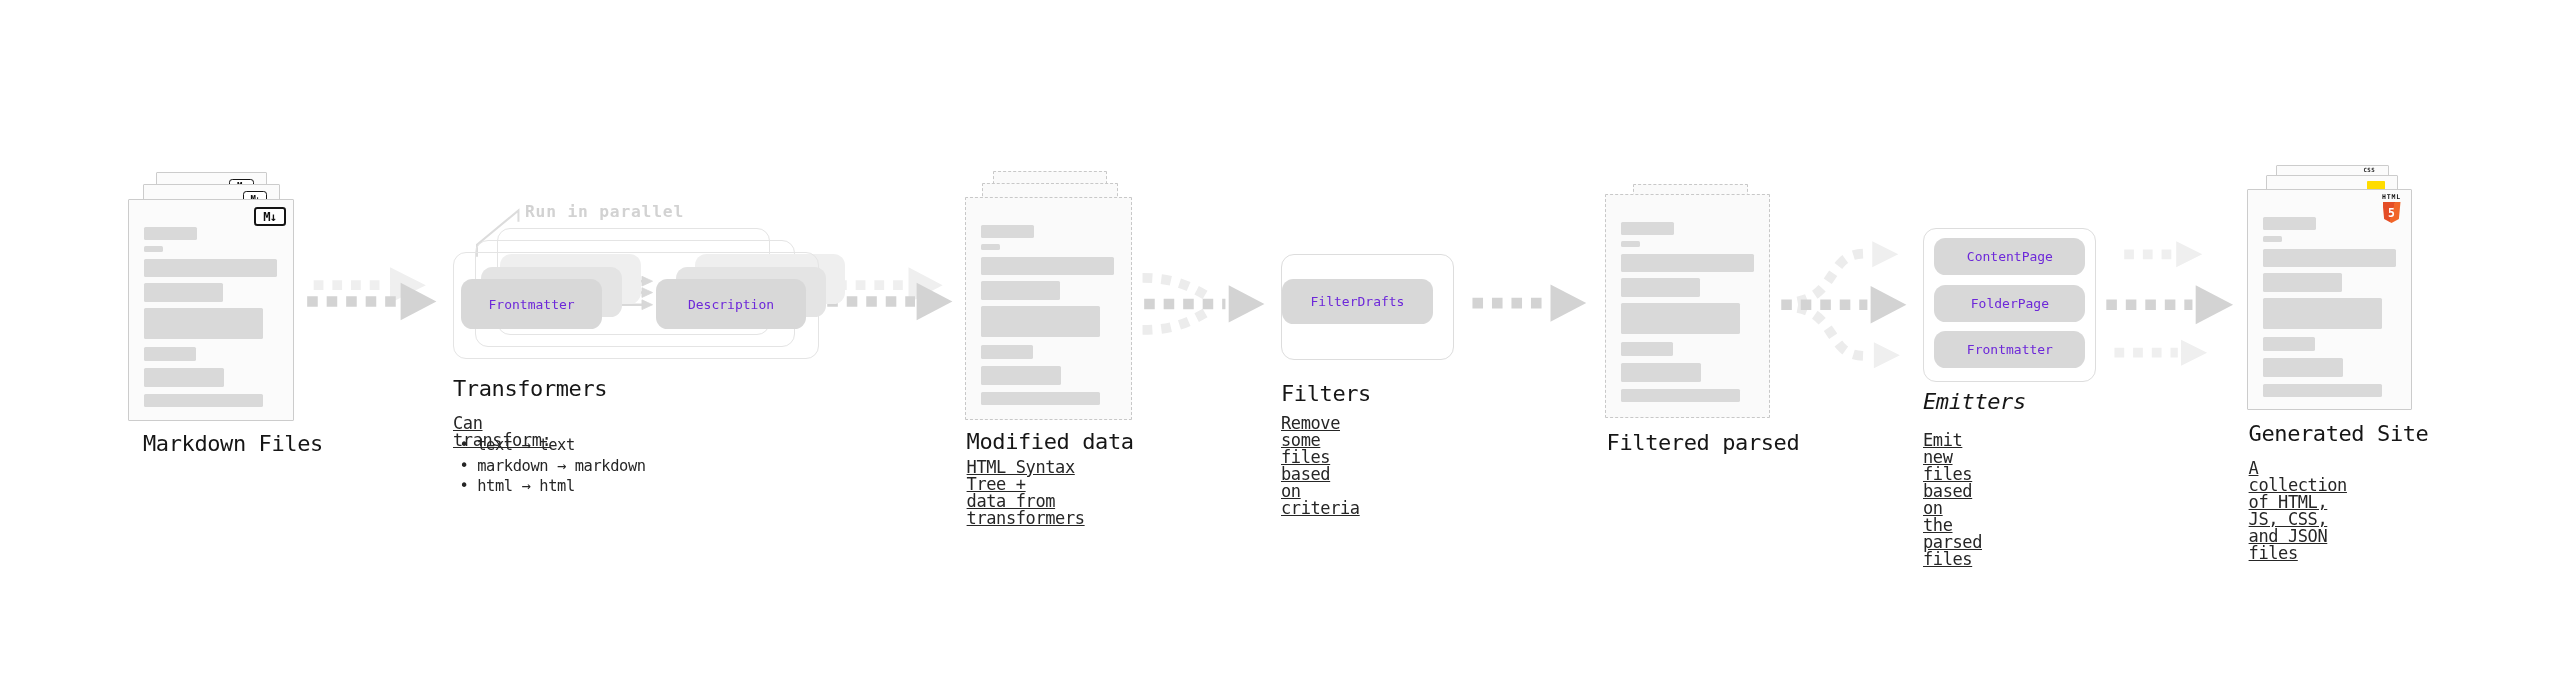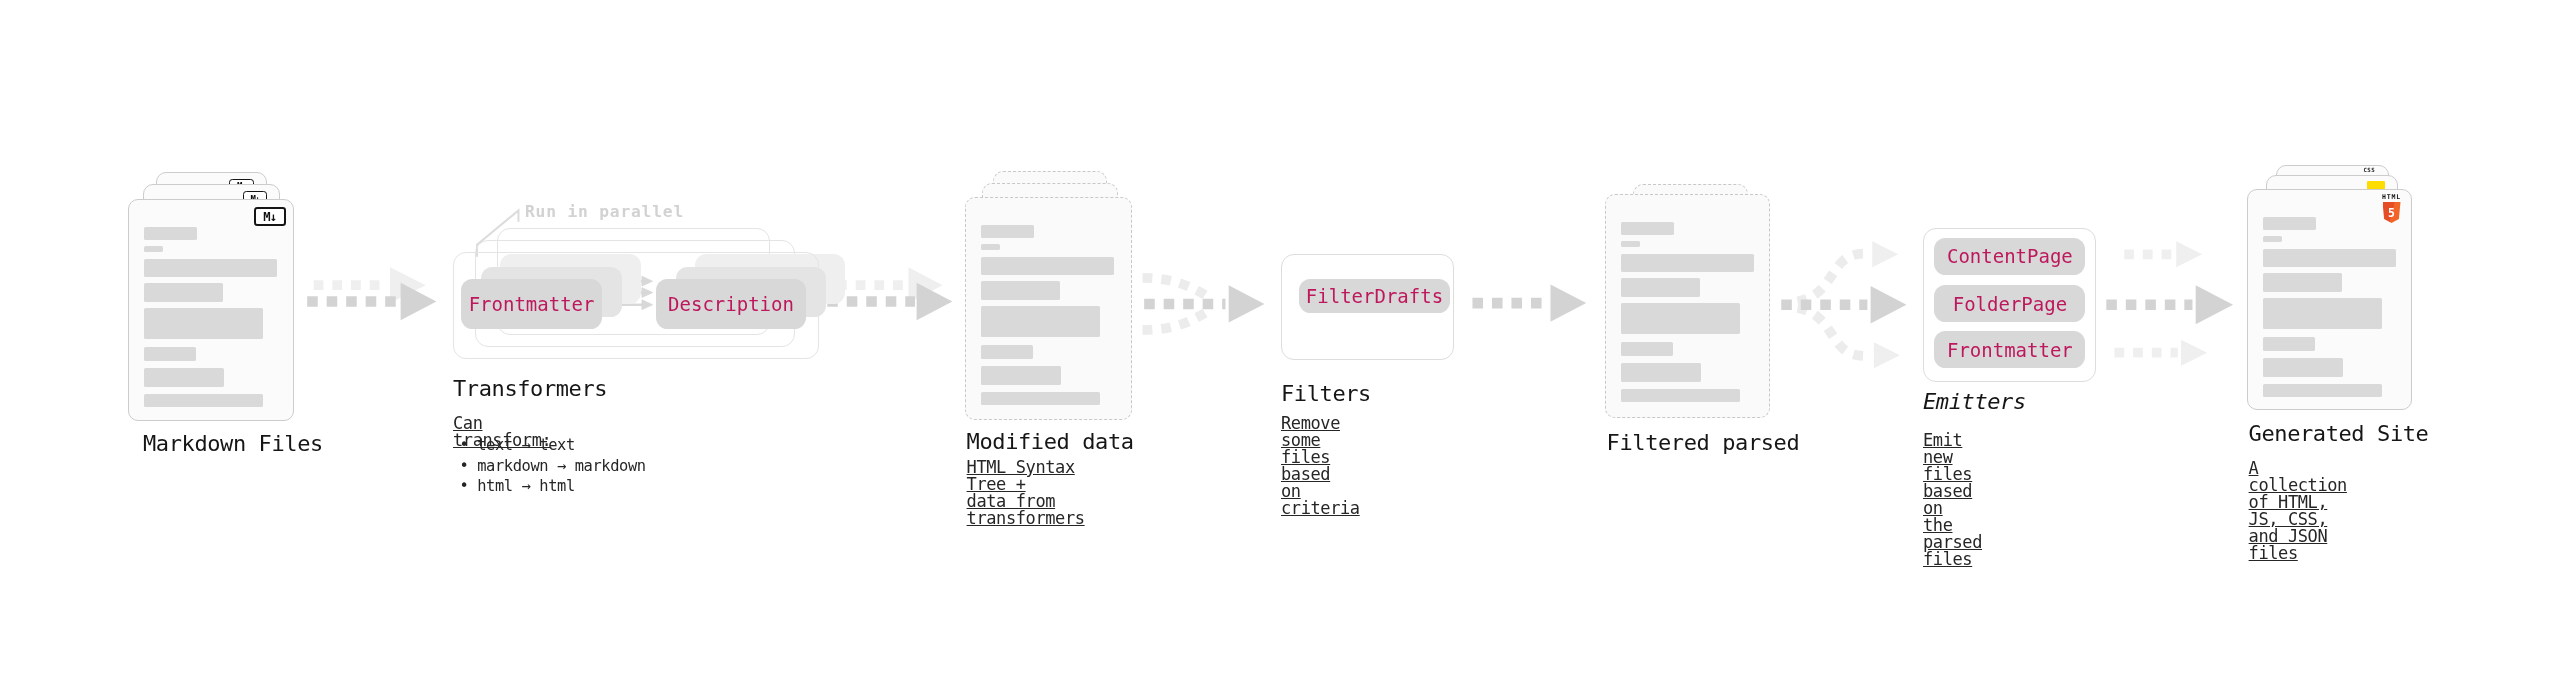--- a/index.html
+++ b/index.html
@@ -1,39 +1,39 @@
 <!DOCTYPE html>
 <html style="font-size:13px"><head>
 <meta charset="utf-8">
 <style>
   html,body{margin:0;padding:0;background:#fff;}
   .canvas{position:relative;width:2576px;height:681px;background:#ffffff;
           font-family:"DejaVu Sans Mono","Liberation Mono",monospace;overflow:hidden;}
   .arrows-layer{position:absolute;left:0;top:0;z-index:1;}
   .stage{position:absolute;z-index:2;}
   
-  .doc{position:absolute;box-sizing:border-box;background:#fbfbfb;border:1.6px solid #cccccc;border-radius:10px;}
+  .doc{position:absolute;box-sizing:border-box;background:#fbfbfb;border:1.6px solid #cccccc;border-radius:1px;}
   .doc.dashed{background:#fafafa;border:1.6px dashed #c8c8c8;}
   .bar{position:absolute;left:15.4px;background:#d9d9d9;border-radius:1.6px;}
   .b1{top:27px;width:53px;height:13px;}
   .b2{top:46px;width:18.7px;height:5.7px;}
   .b3{top:59px;width:133px;height:18px;}
   .b4{top:83px;width:79px;height:18.7px;}
   .b5{top:108px;width:119px;height:31px;}
   .b6{top:147px;width:52px;height:14px;}
   .b7{top:168px;width:80px;height:18.7px;}
   .b8{top:194px;width:119px;height:13px;}
   
   .stage-label{position:absolute;font-size:22px;color:#161616;white-space:nowrap;letter-spacing:-0.4px;}
   .stage-sub{position:absolute;font-size:17px;line-height:17px;color:#262626;white-space:pre-line;letter-spacing:-0.4px;text-decoration:underline;}
   .bullet-line{position:absolute;font-size:15.4px;color:#262626;white-space:nowrap;letter-spacing:-0.4px;}
   .annotation{position:absolute;font-size:16.3px;color:#d2d2d2;white-space:nowrap;letter-spacing:0.8px;}
   
   .pill{position:absolute;box-sizing:border-box;background:#d8d8d8;border-radius:11.4px;
-        display:flex;align-items:center;justify-content:center;font-size:19px;color:#be185d;white-space:nowrap;}
+        display:flex;align-items:center;justify-content:center;font-size:13px;color:#6d28d9;white-space:nowrap;}
   .pill.ghost1{background:#e4e4e4;}
   .pill.ghost2{background:#efefef;}
   .outline-box{position:absolute;box-sizing:border-box;border:1.6px solid #e4e4e4;border-radius:13px;background:transparent;}
   .solid-box{position:absolute;box-sizing:border-box;border:1.6px solid #dddddd;border-radius:13px;background:#ffffff;}
   
   .md-badge{position:absolute;top:7.3px;right:7.3px;width:32px;height:18.7px;box-sizing:border-box;
             background:#ffffff;border:2px solid #151515;border-radius:3.3px;
             display:flex;align-items:center;justify-content:center;
             font-size:12.2px;font-weight:bold;color:#111;letter-spacing:-0.8px;}
   .md-badge.small{width:24.4px;height:15.4px;top:5.7px;right:12.2px;font-size:9px;border-width:1.6px;}
@@ -163,21 +163,21 @@
       <div class="bar b7"></div>
       <div class="bar b8"></div>
     </div>
     <div class="stage-label" style="left:1.6px;top:232px;">Modified data</div>
     <div class="stage-sub" style="left:1.6px;top:262px;">HTML Syntax Tree +
 data from transformers</div>
   </div>
 
   <div class="stage" style="left:1281px;top:254px;">
     <div class="solid-box" style="left:0;top:0;width:173px;height:106px;"></div>
-    <div class="pill" style="left:18px;top:25px;width:151px;height:34px;">FilterDrafts</div>
+    <div class="pill" style="left:1px;top:25px;width:151px;height:45px;">FilterDrafts</div>
     <div class="stage-label" style="left:0;top:127px;">Filters</div>
     <div class="stage-sub" style="left:0;top:161px;">Remove some files based
 on criteria</div>
   </div>
 
   <div class="stage" style="left:1605px;top:194px;">
     <div class="doc dashed" style="left:28.4px;top:-9.8px;width:115px;height:52px;"></div>
     <div class="doc dashed" style="left:0;top:0;width:165px;height:224px;">
       <div class="bar b1"></div>
       <div class="bar b2"></div>

